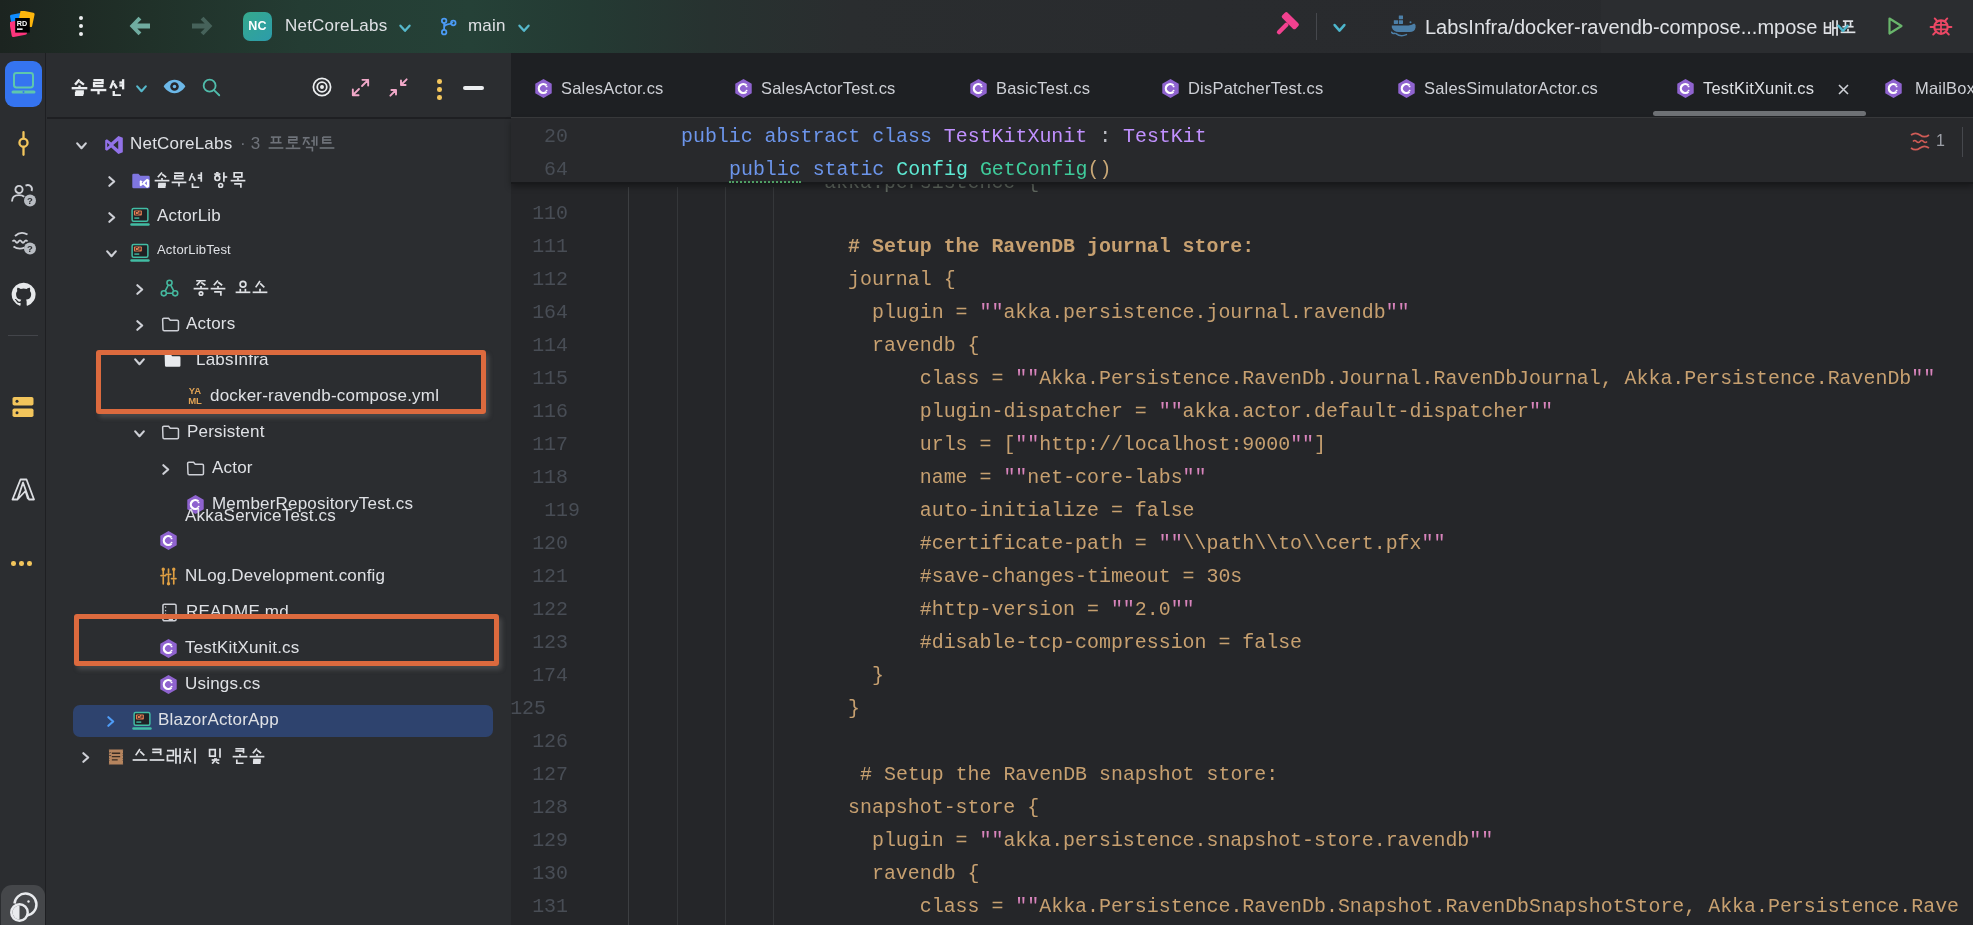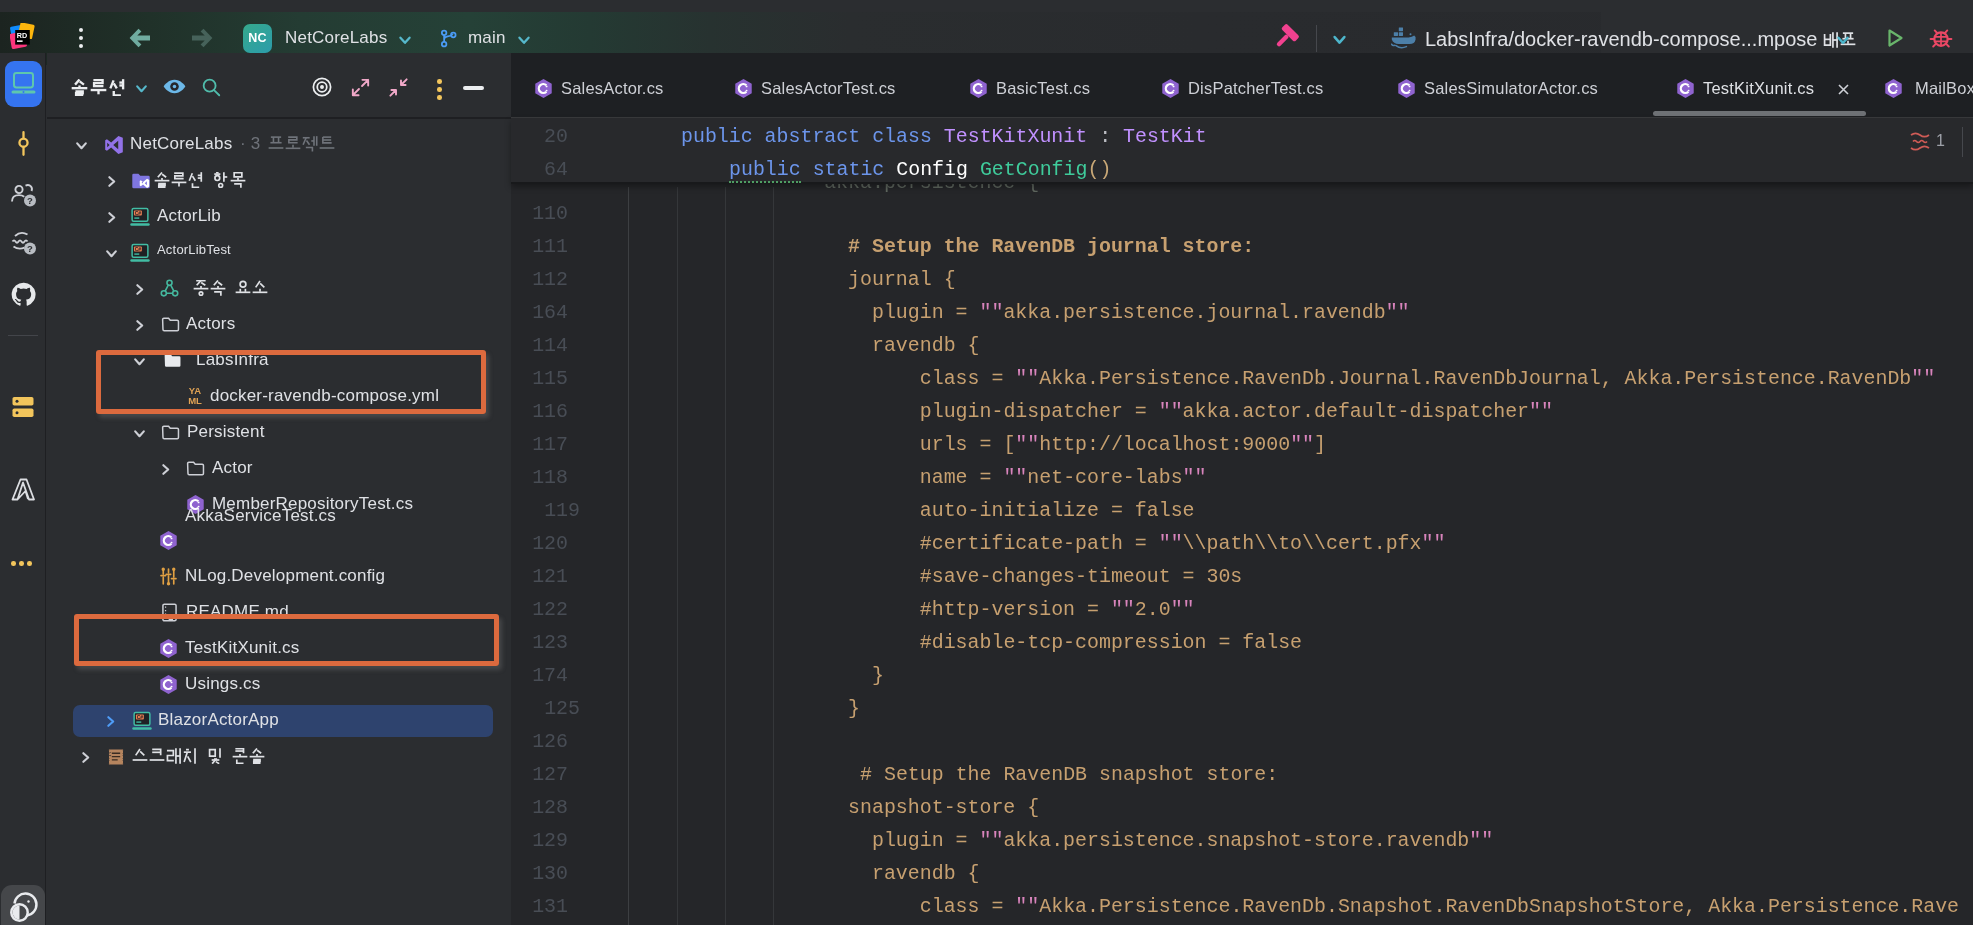--- a/index.html
+++ b/index.html
@@ -1,13 +1,13 @@
 <!DOCTYPE html>
 <html><head><meta charset="utf-8"><style>*{margin:0;padding:0;box-sizing:border-box}html,body{width:1973px;height:925px;overflow:hidden;background:#2b2d30;font-family:"Liberation Sans",sans-serif}.abs{position:absolute}.lbl{position:absolute;font-size:17px;letter-spacing:0.2px;color:#dfe1e5;white-space:nowrap}.code,.lnum{position:absolute;font-family:"Liberation Mono",monospace;font-size:19.91px;white-space:pre;line-height:33px}.code{color:#c7a070}.code i{font-style:normal;color:#d884bc}.code b{font-weight:normal}.lnum{color:#484d55;text-align:right;width:60px}</style></head><body>
-<div class="abs" style="left:0;top:12px;width:1601px;height:53px;background:linear-gradient(90deg,#1c2420 0px,#203129 150px,#243c33 300px,#254137 470px,#243a33 590px,#273230 710px,#2a2d2f 850px,#292b2e 1200px,#282a2d 1973px)">
+<div class="abs" style="left:0;top:0;width:1601px;height:53px;background:linear-gradient(90deg,#1c2420 0px,#203129 150px,#243c33 300px,#254137 470px,#243a33 590px,#273230 710px,#2a2d2f 850px,#292b2e 1200px,#282a2d 1973px)">
     <svg class="abs" style="left:10px;top:11px" width="26" height="28" viewBox="0 0 26 28">
       <rect x="1" y="2.5" width="15" height="15" rx="1.5" transform="rotate(-10 8.5 10)" fill="#0f8bfe"></rect>
       <rect x="9" y="0.5" width="14.5" height="14.5" rx="1.5" transform="rotate(12 16.2 7.7)" fill="#fdb60d"></rect>
       <rect x="0.5" y="9.5" width="15.5" height="15.5" rx="1.8" transform="rotate(-10 8.2 17.2)" fill="#fd357c"></rect>
       <rect x="5.2" y="7" width="14.6" height="14.6" fill="#000"></rect>
       <text x="6.8" y="14.6" font-family="Liberation Sans" font-weight="bold" font-size="7.2" fill="#fff">RD</text>
       <rect x="7" y="17.4" width="5.6" height="1.5" fill="#fff"></rect>
     </svg>
     <div class="abs" style="left:78.5px;top:15.8px;width:4.4px;height:4.4px;border-radius:50%;background:#eceef0"></div>
     <div class="abs" style="left:78.5px;top:23.8px;width:4.4px;height:4.4px;border-radius:50%;background:#eceef0"></div>
@@ -545,39 +545,39 @@
 <div class="lnum" style="left:508px;top:526.5px">120</div>
 <div class="code" style="left:919.7760000000001px;top:526.5px;">#certificate-path = <i>""</i>\\path\\to\\cert.pfx<i>""</i></div>
 <div class="lnum" style="left:508px;top:559.5px">121</div>
 <div class="code" style="left:919.7760000000001px;top:559.5px;">#save-changes-timeout = 30s</div>
 <div class="lnum" style="left:508px;top:592.5px">122</div>
 <div class="code" style="left:919.7760000000001px;top:592.5px;">#http-version = <i>""</i>2.0<i>""</i></div>
 <div class="lnum" style="left:508px;top:625.5px">123</div>
 <div class="code" style="left:919.7760000000001px;top:625.5px;">#disable-tcp-compression = false</div>
 <div class="lnum" style="left:508px;top:658.5px">174</div>
 <div class="code" style="left:871.98px;top:658.5px;">}</div>
-<div class="lnum" style="left:520px;top:691.5px">125</div>
+<div class="lnum" style="left:486px;top:691.5px">125</div>
 <div class="code" style="left:848.082px;top:691.5px;">}</div>
 <div class="lnum" style="left:508px;top:724.5px">126</div>
 <div class="code" style="left:633.0px;top:724.5px;"></div>
 <div class="lnum" style="left:508px;top:757.5px">127</div>
 <div class="code" style="left:848.082px;top:757.5px;margin-left:12px;"># Setup the RavenDB snapshot store:</div>
 <div class="lnum" style="left:508px;top:790.5px">128</div>
 <div class="code" style="left:848.082px;top:790.5px;">snapshot-store {</div>
 <div class="lnum" style="left:508px;top:823.5px">129</div>
 <div class="code" style="left:871.98px;top:823.5px;">plugin = <i>""</i>akka.persistence.snapshot-store.ravendb<i>""</i></div>
 <div class="lnum" style="left:508px;top:856.5px">130</div>
 <div class="code" style="left:871.98px;top:856.5px;">ravendb {</div>
 <div class="lnum" style="left:508px;top:889.5px">131</div>
 <div class="code" style="left:919.7760000000001px;top:889.5px;">class = <i>""</i>Akka.Persistence.RavenDb.Snapshot.RavenDbSnapshotStore, Akka.Persistence.Rave</div>
 <div class="abs" style="left:511px;top:118px;width:1462px;height:66px;background:#28292c;border-bottom:2px solid #18191b;box-shadow:0 3px 6px rgba(0,0,0,0.35)"></div>
 <div class="lnum" style="left:508px;top:119.5px">20</div>
 <div class="lnum" style="left:508px;top:152.5px">64</div>
 <div class="code" style="left:681px;top:119.5px;color:#bcbec4"><b style="color:#6c95eb">public abstract class</b> <b style="color:#c191ff">TestKitXunit</b> : <b style="color:#c191ff">TestKit</b></div>
-<div class="code" style="left:729px;top:152.5px;color:#bcbec4"><b style="color:#6c95eb;border-bottom:2px dotted #4f9e63">public</b> <b style="color:#6c95eb">static</b> <b style="color:#ffffff">Config</b> <b style="color:#3fcb9b">GetConfig</b><b style="color:#c9a877">()</b></div>
+<div class="code" style="left:729px;top:152.5px;color:#bcbec4"><b style="color:#6c95eb;border-bottom:2px dotted #4f9e63">public</b> <b style="color:#6c95eb">static</b> <b style="color:#5eead4">Config</b> <b style="color:#3fcb9b">GetConfig</b><b style="color:#c9a877">()</b></div>
 <svg class="abs" style="left:1908px;top:131px" width="24" height="21" viewBox="0 0 24 21" fill="none" stroke="#cf5b56" stroke-width="1.7">
     <path d="M3,4 q4.5,-3.4 9,0 q4.5,3.4 9,0"></path>
     <path d="M5,10.5 q1.75,-2 3.5,0 q1.75,2 3.5,0 q1.75,-2 3.5,0 q1.75,2 3.5,0"></path>
     <path d="M3,17 q4.5,3.4 9,0 q4.5,-3.4 9,0"></path>
   </svg>
 <div class="lbl" style="left:1936px;top:132px;color:#9da0a8;font-size:16px">1</div>
 <div class="abs" style="left:1962px;top:127px;width:1px;height:30px;background:#46484d"></div>
 <div class="abs" style="left:96px;top:350px;width:390px;height:64px;border:5px solid #dc6a3e;border-radius:3px;box-shadow:3px 4px 4px rgba(120,120,120,0.35)"></div>
 <div class="abs" style="left:74px;top:614px;width:425px;height:52px;border:5px solid #dc6a3e;border-radius:3px;box-shadow:3px 4px 4px rgba(120,120,120,0.35)"></div>
 </body></html>

